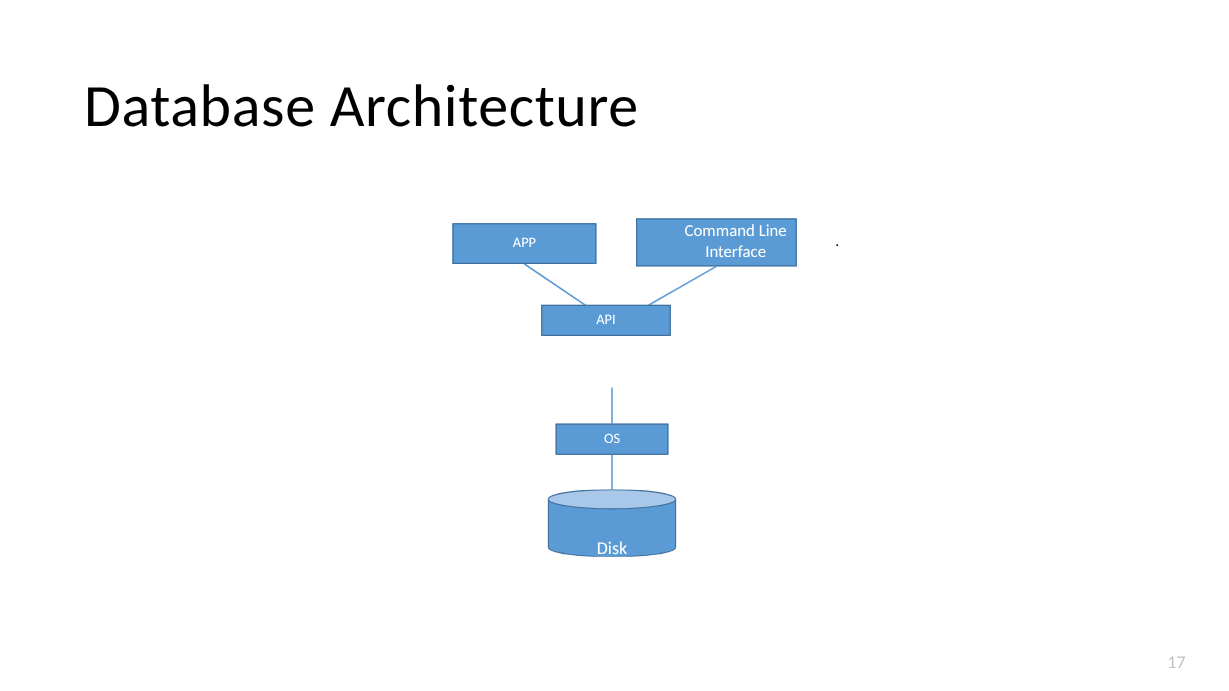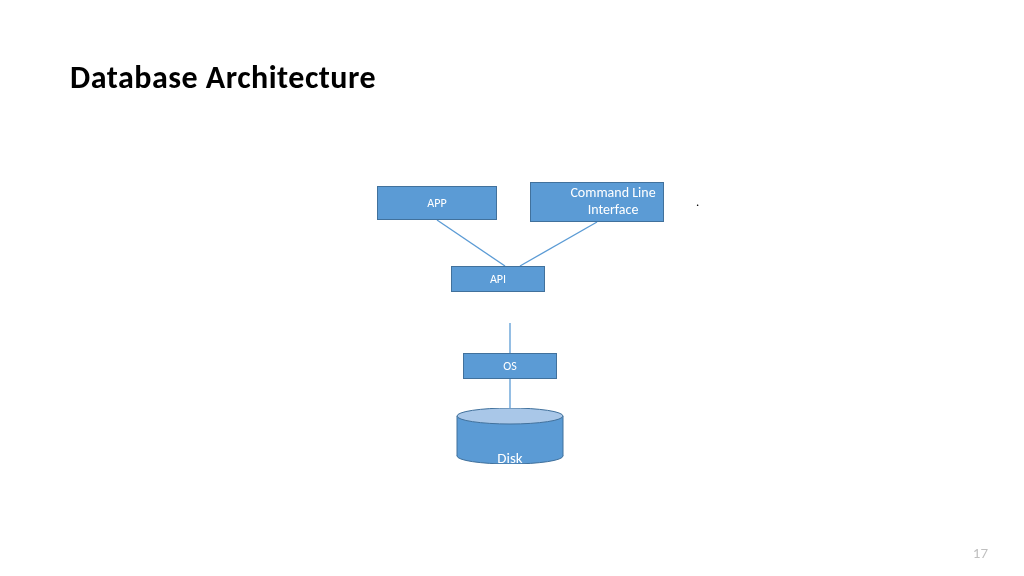--- a/index.html
+++ b/index.html
@@ -8,22 +8,22 @@
       height: 576px;
       background: #ffffff;
       font-family: Calibri, "Segoe UI", Arial, sans-serif;
       position: relative;
       overflow: hidden;
     }
     .slide-title {
       position: absolute;
       top: 58px;
       left: 70px;
-      font-size: 32px;
-      font-weight: 700;
+      font-size: 50px;
+      font-weight: 400;
       color: #000;
       letter-spacing: 0.5px;
     }
     .diagram {
       position: absolute;
       top: 0;
       left: 0;
       width: 1024px;
       height: 576px;
     }
@@ -34,21 +34,21 @@
       color: #fff;
       display: flex;
       align-items: center;
       justify-content: center;
       text-align: center;
       font-size: 12px;
       line-height: 1.2;
     }
     .box-app    { left: 377px; top: 186px; width: 120px; height: 34px; }
     .box-cli    { left: 530px; top: 182px; width: 134px; height: 40px; font-size: 14px; padding-left: 32px; }
-    .box-api    { left: 451px; top: 266px; width: 94px; height: 26px; }
+    .box-api    { left: 451px; top: 254px; width: 108px; height: 26px; }
     .box-dbms   { left: 451px; top: 294px; width: 118px; height: 29px; }
     .box-os     { left: 463px; top: 353px; width: 94px;  height: 26px; }
     .disk {
       position: absolute;
       left: 456px; top: 408px;
       width: 108px; height: 56px;
     }
     .disk-label {
       position: absolute;
       left: 456px; top: 444px;

